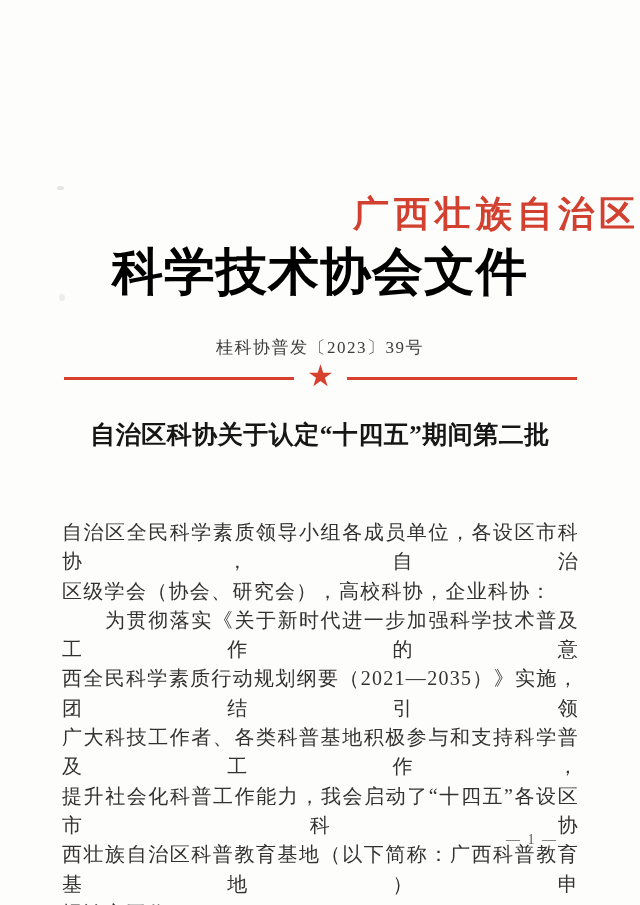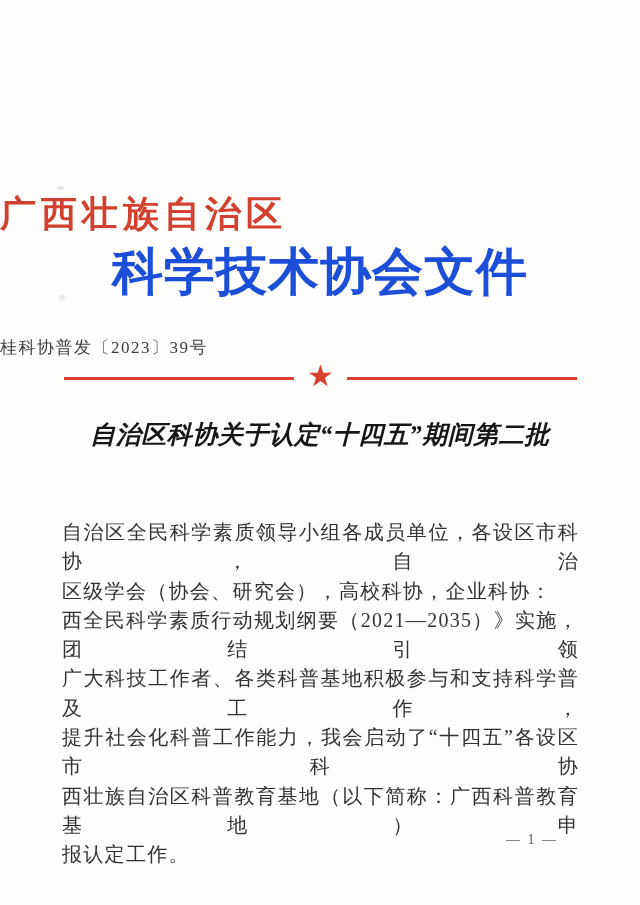--- a/index.html
+++ b/index.html
@@ -11,40 +11,41 @@
   .page {
     position: relative;
     width: 640px;
     height: 905px;
     background: #fdfdfc;
     overflow: hidden;
   }
   .org-line1 {
     position: absolute;
     top: 194px; left: 0; width: 640px;
-    text-align: left;
+    text-align: right;
     font-size: 36px;
     font-weight: bold;
     letter-spacing: 5px;
     color: #d24130;
     line-height: 1.15;
   }
   .org-line2 {
     position: absolute;
     top: 243px; left: 0; width: 640px;
     text-align: center;
     font-size: 51px;
     font-weight: bold;
     letter-spacing: 1px;
-    color: #1d4ed8;
+    color: #000000;
     line-height: 1.15;
   }
   .doc-number {
     position: absolute;
     top: 336px; left: 0; width: 640px;
+    text-align: center;
     font-size: 17px;
     letter-spacing: 1.5px;
     color: #3c3c3c;
   }
   .divider {
     position: absolute;
     top: 362px; left: 64px; right: 63px;
     height: 32px;
     display: flex;
     align-items: center;
@@ -63,21 +64,20 @@
   }
   .doc-title {
     position: absolute;
     top: 416px; left: 40px; width: 560px;
     text-align: center;
     font-size: 25px;
     font-weight: bold;
     letter-spacing: 0.5px;
     color: #161616;
     line-height: 38px;
-    font-style: italic;
   }
   .body-text {
     position: absolute;
     top: 518px; left: 62px; width: 517px;
     font-size: 20px;
     color: #333230;
   }
   .bodyline {
     line-height: 29.3px;
     letter-spacing: 1.3px;
@@ -128,20 +128,21 @@
     <div class="rule"></div>
   </div>
 
   <div class="doc-title">
     <div>自治区科协关于认定“十四五”期间第二批</div>
   </div>
 
   <div class="body-text">
     <div class="bodyline">自治区全民科学素质领导小组各成员单位，各设区市科协，自治</div>
     <div class="bodyline para-end">区级学会（协会、研究会），高校科协，企业科协：</div>
+    <div class="bodyline">　　为贯彻落实《关于新时代进一步加强科学技术普及工作的意</div>
     <div class="bodyline">西全民科学素质行动规划纲要（2021—2035）》实施，团结引领</div>
     <div class="bodyline">广大科技工作者、各类科普基地积极参与和支持科学普及工作，</div>
     <div class="bodyline">提升社会化科普工作能力，我会启动了“十四五”各设区市科协</div>
     <div class="bodyline">西壮族自治区科普教育基地（以下简称：广西科普教育基地）申</div>
     <div class="bodyline para-end">报认定工作。</div>
   </div>
 
   <div class="page-number">— 1 —</div>
 
 </div>

